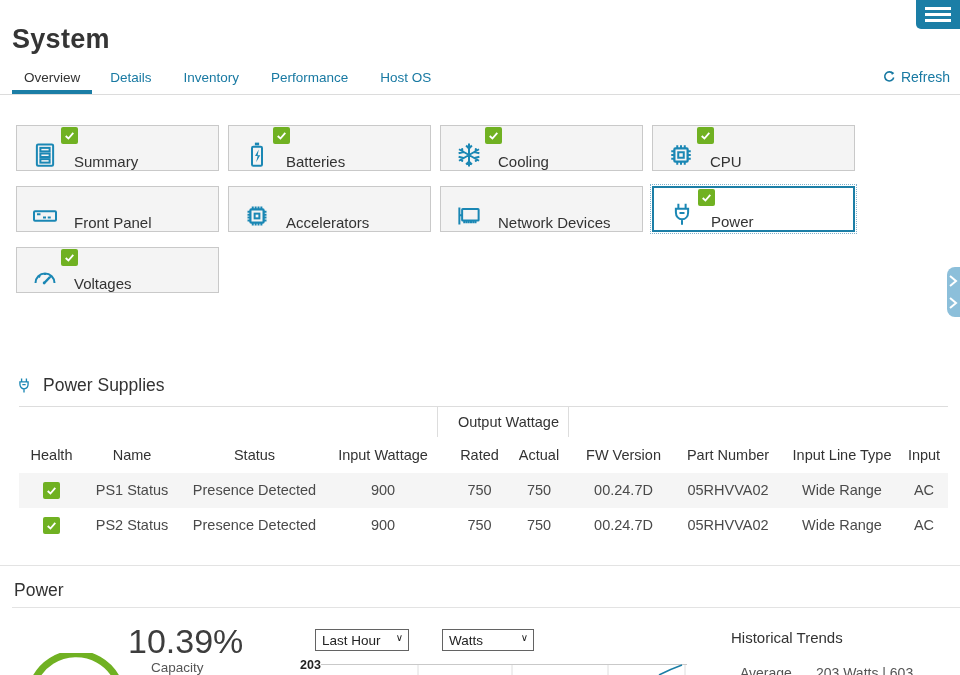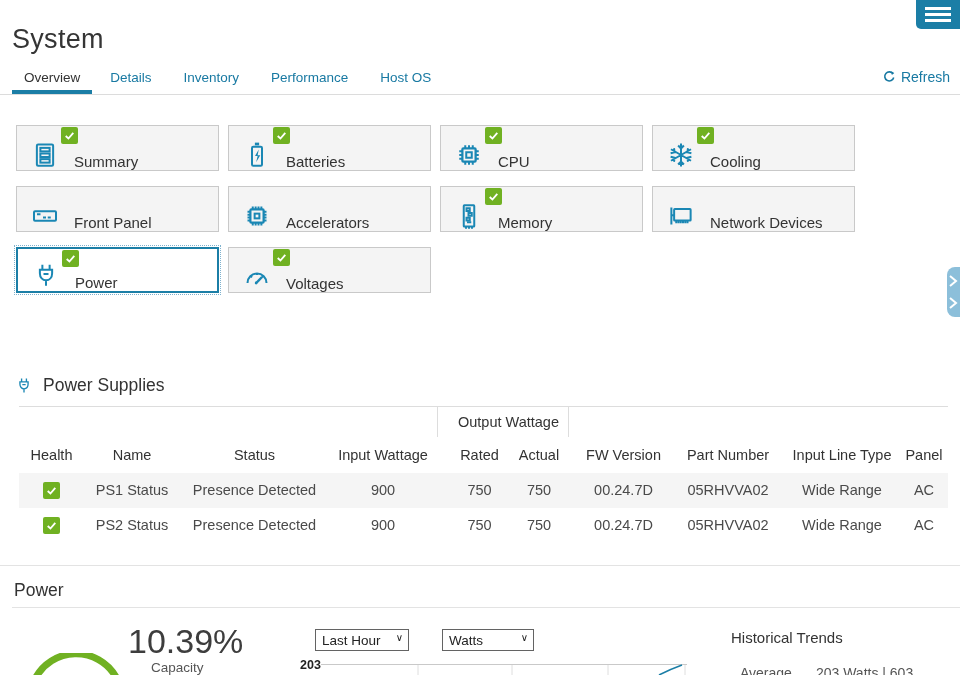--- a/index.html
+++ b/index.html
@@ -9,21 +9,21 @@
   html,body{margin:0;padding:0}
   body{
     width:960px;height:675px;position:relative;overflow:hidden;background:#fff;
     font-family:"Liberation Sans",sans-serif;color:#333;
   }
   
   .hamburger{position:absolute;top:0;right:0;width:44px;height:29px;background:var(--accent);
     border-radius:0 0 0 5px;display:flex;flex-direction:column;justify-content:center;align-items:center;gap:3px;cursor:pointer}
   .hamburger span{display:block;width:26px;height:3px;background:#fff}
   
-  .page-title{position:absolute;top:24px;left:12px;font-size:27px;font-weight:400;color:#353535;letter-spacing:.3px}
+  .page-title{position:absolute;top:24px;left:12px;font-size:27px;font-weight:700;color:#353535;letter-spacing:.3px}
   .tabs{position:absolute;top:64px;left:0;right:0;height:31px;border-bottom:1px solid #dcdcdc;
     padding-left:12px;display:flex;align-items:flex-end}
   .tab{font-size:13.5px;color:var(--accent-link);padding-bottom:9px;margin-right:32px;cursor:pointer;white-space:nowrap}
   .tab.active{color:#333;border-bottom:4px solid var(--accent);padding:0 12px 5px;margin-right:18px}
   .refresh{position:absolute;top:69px;right:10px;color:var(--accent-link);font-size:14px;display:flex;align-items:center;gap:5px;cursor:pointer}
   .refresh svg{width:14px;height:14px;stroke:var(--accent-link);fill:none;stroke-width:1.8}
   
   .tiles{position:absolute;top:125px;left:16px;display:grid;grid-template-columns:repeat(4,203px);gap:15px 9px}
   .tile{height:46px;background:#f4f4f4;border:1px solid #c9c9c9;display:flex;align-items:flex-end;
     padding-left:13px;position:relative;cursor:pointer}
@@ -130,82 +130,65 @@
     <span class="check-badge">
       <svg viewBox="0 0 24 24" fill="none">
           <path d="M5,13 L10,17.5 L19,7" stroke="#fff" stroke-width="3.4"></path>
         </svg>
     </span>
     <span class="tile-label">Batteries</span>
   </div>
     <div class="tile">
     <span class="ticon">
         <svg viewBox="0 0 24 24" fill="none" stroke="currentColor" stroke-width="1.6">
+          <path d="M12,2.8 V21.2 M4,7.4 L20,16.6 M20,7.4 L4,16.6 M9.7,4.4 L12,6.8 L14.3,4.4 M9.7,19.6 L12,17.2 L14.3,19.6 M3.7,10.6 L6.9,9.8 L6.4,6.6 M20.3,13.4 L17.1,14.2 L17.6,17.4 M20.3,10.6 L17.1,9.8 L17.6,6.6 M3.7,13.4 L6.9,14.2 L6.4,17.4"></path>
+        </svg>
+      </span>
+    <span class="check-badge">
+      <svg viewBox="0 0 24 24" fill="none">
+          <path d="M5,13 L10,17.5 L19,7" stroke="#fff" stroke-width="3.4"></path>
+        </svg>
+    </span>
+    <span class="tile-label">Cooling</span>
+  </div>
+    <div class="tile">
+    <span class="ticon">
+        <svg viewBox="0 0 24 24" fill="none" stroke="currentColor" stroke-width="1.6">
           <rect x="6.7" y="6.7" width="10.6" height="10.6" rx="0.8" stroke-width="1.8"></rect>
           <rect x="9.8" y="9.8" width="4.4" height="4.4"></rect>
           <path d="M9,6.7 V4.2 M12,6.7 V4.2 M15,6.7 V4.2 M9,17.3 V19.8 M12,17.3 V19.8 M15,17.3 V19.8 M6.7,9 H4.2 M6.7,12 H4.2 M6.7,15 H4.2 M17.3,9 H19.8 M17.3,12 H19.8 M17.3,15 H19.8"></path>
         </svg>
       </span>
     <span class="check-badge">
       <svg viewBox="0 0 24 24" fill="none">
           <path d="M5,13 L10,17.5 L19,7" stroke="#fff" stroke-width="3.4"></path>
         </svg>
     </span>
     <span class="tile-label">CPU</span>
   </div>
     <div class="tile">
     <span class="ticon">
         <svg viewBox="0 0 24 24" fill="none" stroke="currentColor" stroke-width="1.6">
-          <path d="M12,2.8 V21.2 M4,7.4 L20,16.6 M20,7.4 L4,16.6 M9.7,4.4 L12,6.8 L14.3,4.4 M9.7,19.6 L12,17.2 L14.3,19.6 M3.7,10.6 L6.9,9.8 L6.4,6.6 M20.3,13.4 L17.1,14.2 L17.6,17.4 M20.3,10.6 L17.1,9.8 L17.6,6.6 M3.7,13.4 L6.9,14.2 L6.4,17.4"></path>
-        </svg>
-      </span>
-    <span class="check-badge">
-      <svg viewBox="0 0 24 24" fill="none">
-          <path d="M5,13 L10,17.5 L19,7" stroke="#fff" stroke-width="3.4"></path>
-        </svg>
-    </span>
-    <span class="tile-label">Cooling</span>
-  </div>
-    <div class="tile">
-    <span class="ticon">
-        <svg viewBox="0 0 24 24" fill="none" stroke="currentColor" stroke-width="1.6">
           <rect x="3.2" y="8.2" width="17.6" height="7.6" rx="0.8"></rect>
           <path d="M5.6,10.6 h2.8 M10.4,13.2 h2.4 M14.2,13.2 h2.4"></path>
         </svg>
       </span>
 
     <span class="tile-label">Front Panel</span>
   </div>
     <div class="tile">
     <span class="ticon">
         <svg viewBox="0 0 24 24" fill="none" stroke="currentColor" stroke-width="1.6">
           <rect x="6.7" y="6.7" width="10.6" height="10.6" rx="0.8" stroke-width="1.8"></rect>
           <rect x="10.1" y="10.1" width="3.8" height="3.8"></rect>
           <path d="M8.6,6.7 V4.4 M10.9,6.7 V4.4 M13.2,6.7 V4.4 M15.5,6.7 V4.4 M8.6,17.3 V19.6 M10.9,17.3 V19.6 M13.2,17.3 V19.6 M15.5,17.3 V19.6 M6.7,8.6 H4.4 M6.7,10.9 H4.4 M6.7,13.2 H4.4 M6.7,15.5 H4.4 M17.3,8.6 H19.6 M17.3,10.9 H19.6 M17.3,13.2 H19.6 M17.3,15.5 H19.6"></path>
         </svg>
       </span>
 
     <span class="tile-label">Accelerators</span>
-  </div>
-    <div class="tile">
-    <span class="ticon">
-        <svg viewBox="0 0 24 24" fill="none" stroke="currentColor" stroke-width="1.6">
-          <rect x="7.8" y="3.4" width="8.4" height="17" rx="0.5"></rect>
-          <rect x="10" y="5.8" width="2.6" height="2.2"></rect>
-          <rect x="11.6" y="9.6" width="2.6" height="2.2"></rect>
-          <rect x="10" y="13.4" width="2.6" height="2.2"></rect>
-          <path d="M10.4,16.9 h3.4 M9.6,20.4 v1.8 M12,20.4 v1.8 M14.4,20.4 v1.8"></path>
-        </svg>
-      </span>
-    <span class="check-badge">
-      <svg viewBox="0 0 24 24" fill="none">
-          <path d="M5,13 L10,17.5 L19,7" stroke="#fff" stroke-width="3.4"></path>
-        </svg>
-    </span>
-    <span class="tile-label">Memory</span>
   </div>
     <div class="tile">
     <span class="ticon">
         <svg viewBox="0 0 24 24" fill="none" stroke="currentColor" stroke-width="1.6">
           <path d="M4.3,5.2 V18.8 M4.3,11.4 h2.2"></path>
           <rect x="6.5" y="6.4" width="13.2" height="9.2" rx="0.5"></rect>
           <path d="M8.2,15.6 v2.2 M10,15.6 v2.2 M11.8,15.6 v2.2 M13.6,15.6 v2.2 M15.4,15.6 v2.2 M17.2,15.6 v2.2"></path>
         </svg>
       </span>
 
@@ -273,21 +256,21 @@
     <tr id="ps-cols">
         <th>Health</th>
         <th>Name</th>
         <th>Status</th>
         <th>Input Wattage</th>
         <th>Rated</th>
         <th>Actual</th>
         <th>FW Version</th>
         <th>Part Number</th>
         <th>Input Line Type</th>
-        <th>Panel</th>
+        <th>Input</th>
       </tr>
   </thead>
   <tbody id="ps-body">
       <tr class="row-odd">
         <td><span class="health-ok">
             <svg viewBox="0 0 24 24" fill="none">
               <path d="M5,13 L10,17.5 L19,7" stroke="#fff" stroke-width="3.4"></path>
             </svg>
           </span></td>
         <td>PS1 Status</td>

